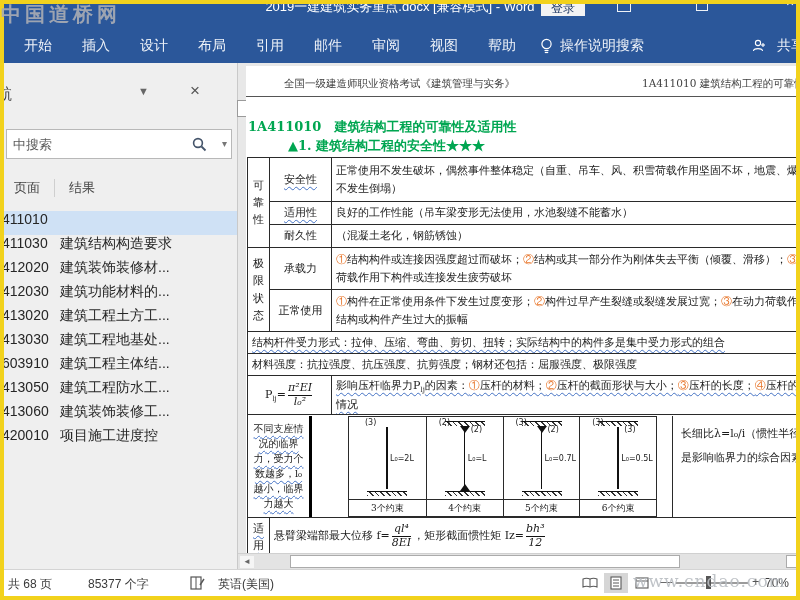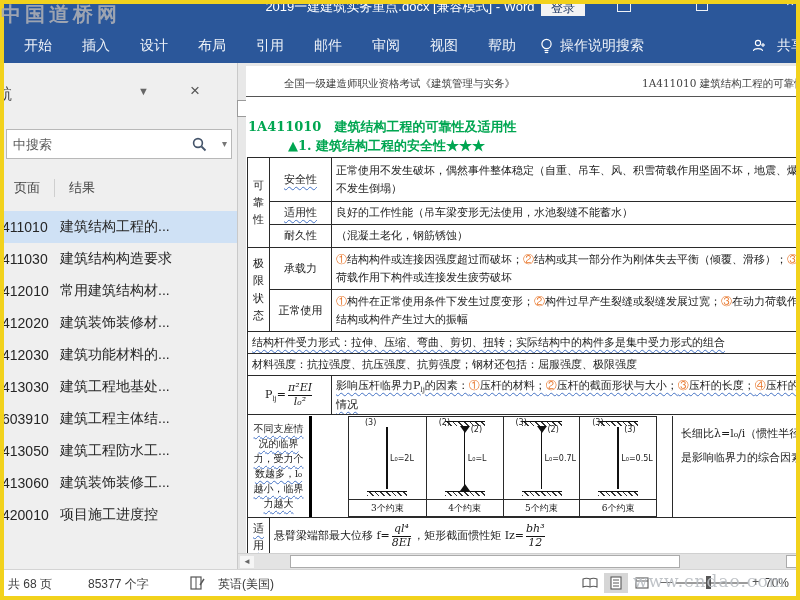--- a/index.html
+++ b/index.html
@@ -38,21 +38,21 @@
   .nav-title { position:absolute; left:-18px; top:22px; font-size:15px; color:#3f3f3f; }
   .nav-dd { position:absolute; left:138px; top:22px; color:#666; font-size:11px; }
   .nav-close { position:absolute; left:190px; top:18px; color:#555; font-size:17px; }
   .nav-search { position:absolute; left:6px; top:66px; width:226px; height:30px; background:#fff; border:1px solid #b8b8b8; }
   .nav-search-text { position:absolute; left:6px; top:6px; font-size:13px; color:#595959; }
   .nav-search-dd { position:absolute; right:4px; top:8px; color:#777; font-size:10px; }
   .nav-tabs { position:absolute; left:14px; top:112px; display:flex; align-items:center; font-size:13px; color:#444; }
   .nav-tab { padding:4px 0; }
   .nav-tab-sep { width:1px; height:18px; background:#cfcfcf; margin:0 14px; }
   .nav-list { position:absolute; left:0; top:148px; width:238px; }
-  .nav-item { height:32px; display:flex; align-items:center; font-size:14px; color:#262626; white-space:nowrap; }
+  .nav-item { height:24px; display:flex; font-size:14px; color:#262626; white-space:nowrap; }
   .nav-item.sel { background:#cfe1f5; }
   .nav-num { margin-left:2px; width:58px; }
   .nav-label { }
 
   
   .page { left:246px; top:66px; width:554px; height:487px; background:#ffffff; overflow:hidden; }
   .notch { left:237px; top:100px; width:10px; height:17px; background:#fff; border:1px solid #9a9a9a; }
   .pg-head-left { position:absolute; left:4px; top:11px; font-size:10.5px; color:#404040; font-family:"DejaVu Serif",serif;margin-left:34px; }
   .pg-head-right { position:absolute; left:396px; top:11px; font-size:10.5px; color:#404040; font-family:"DejaVu Serif",serif; white-space:nowrap; }
   .pg-rule { position:absolute; left:0; top:30px; width:554px; border-top:1px solid #555; }
@@ -167,37 +167,36 @@
       <span class="nav-search-dd">▾</span>
     </div>
     <div class="nav-tabs">
       <span class="nav-tab">页面</span>
       <span class="nav-tab-sep"></span>
       <span class="nav-tab">结果</span>
     </div>
     <div class="nav-list">
       <div class="nav-item sel">
           <span class="nav-num">411010</span>
-          <span class="nav-label">建筑结构工程的...</span>
         </div>
       <div class="nav-item">
           <span class="nav-num">411030</span>
           <span class="nav-label">建筑结构构造要求</span>
         </div>
       <div class="nav-item">
-          <span class="nav-num">412010</span>
-          <span class="nav-label">常用建筑结构材...</span>
-        </div>
-      <div class="nav-item">
           <span class="nav-num">412020</span>
           <span class="nav-label">建筑装饰装修材...</span>
         </div>
       <div class="nav-item">
           <span class="nav-num">412030</span>
           <span class="nav-label">建筑功能材料的...</span>
+        </div>
+      <div class="nav-item">
+          <span class="nav-num">413020</span>
+          <span class="nav-label">建筑工程土方工...</span>
         </div>
       <div class="nav-item">
           <span class="nav-num">413030</span>
           <span class="nav-label">建筑工程地基处...</span>
         </div>
       <div class="nav-item">
           <span class="nav-num">603910</span>
           <span class="nav-label">建筑工程主体结...</span>
         </div>
       <div class="nav-item">

